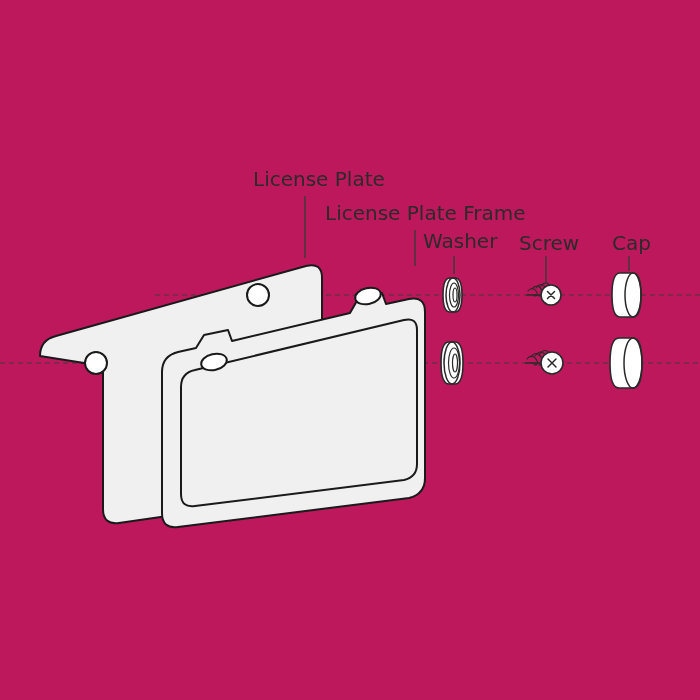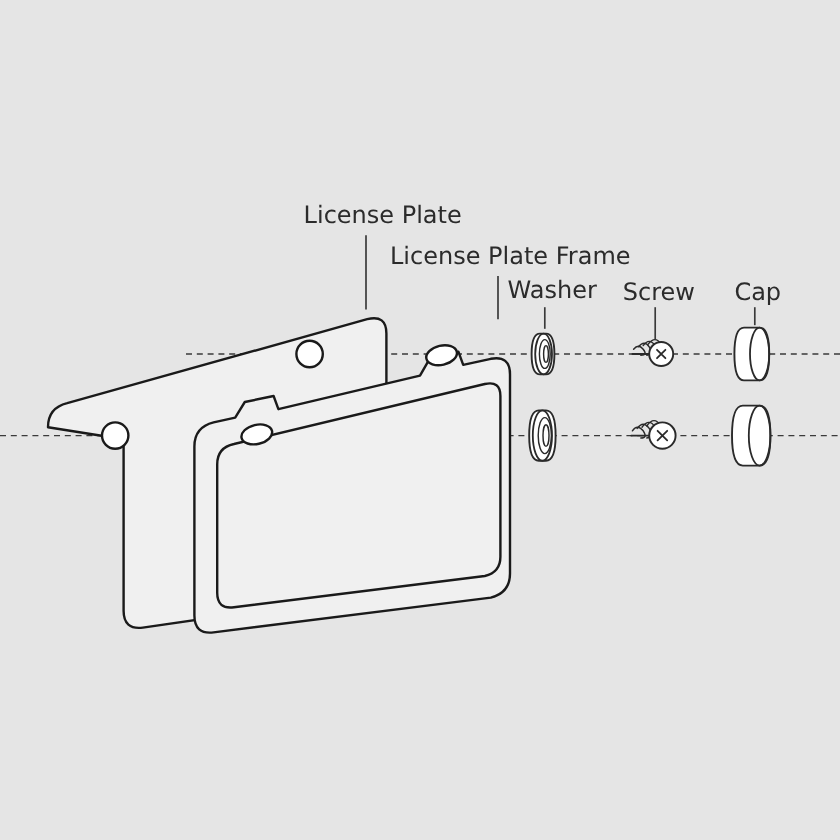--- a/index.html
+++ b/index.html
@@ -11,21 +11,21 @@
   body {
     width: 700px;
     height: 700px;
     font-family: "DejaVu Sans", "Liberation Sans", sans-serif;
     overflow: hidden;
   }
   #diagram-root {
     position: relative;
     width: 700px;
     height: 700px;
-    background: #e5e5e5;
+    background: #be185d;
   }
   svg#assembly-svg {
     display: block;
     width: 700px;
     height: 700px;
   }
   .part-fill {
     fill: #f0f0f0;
     stroke: #1a1a1a;
     stroke-width: 2;

